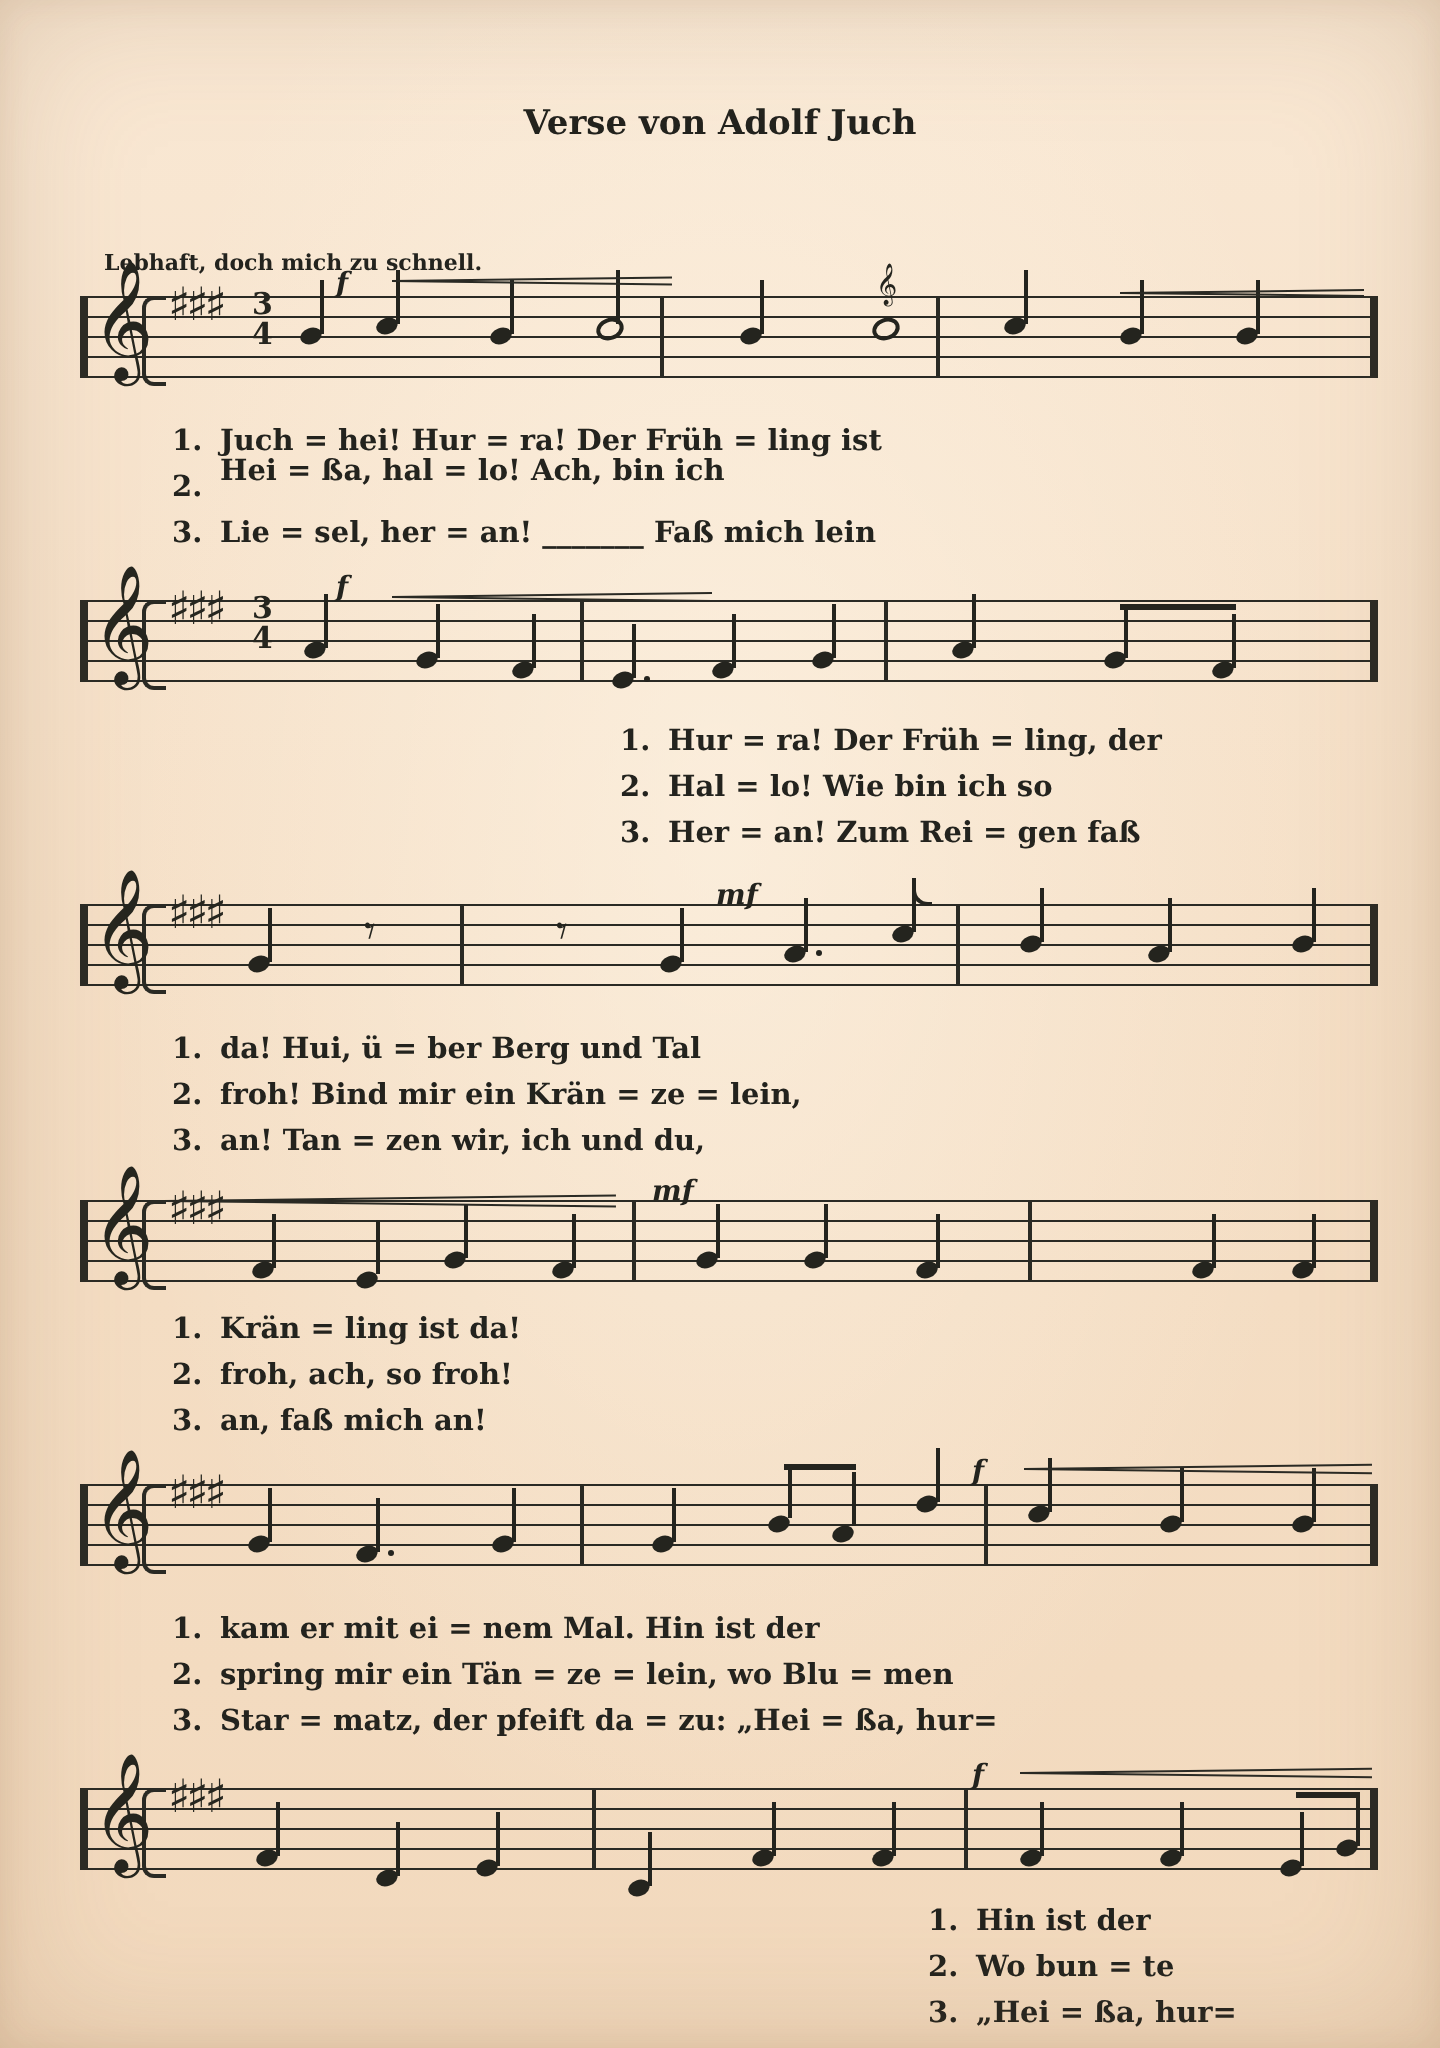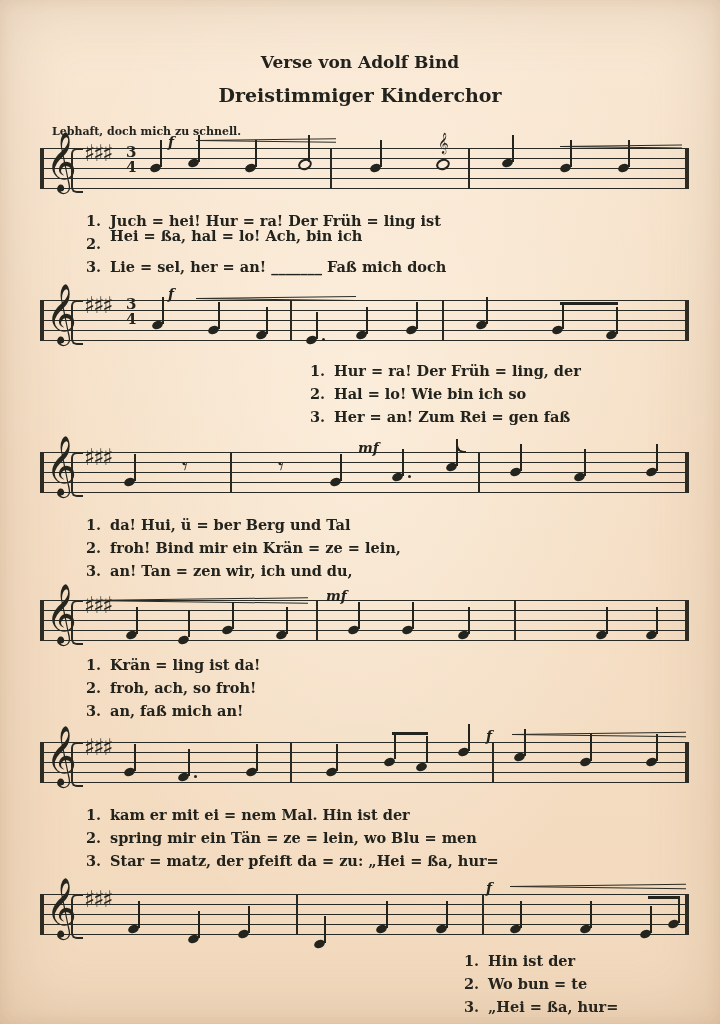--- a/index.html
+++ b/index.html
@@ -248,22 +248,21 @@
     white-space: nowrap;
   }
 </style>
 </head>
 <body>
 
 <div class="paper"></div>
 
 <div class="sheet">
 
-  <div class="subtitle1">Verse von Adolf Bind</div>
-  <div class="subtitle2">Dreistimmiger Kinderchor</div>
+  <div class="subtitle1">Verse von Adolf Juch</div>
   <div class="tempo">Lebhaft, doch mich zu schnell.</div>
 
   <div class="system" style="top:0">
 
     <div class="staff" style="top:148px">
       <div class="line l0"></div>
       <div class="line l1"></div>
       <div class="line l2"></div>
       <div class="line l3"></div>
       <div class="line l4"></div>
@@ -311,21 +310,21 @@
     </div>
     <div class="hairpin cres" style="top:140px; left:560px; width:122px">
       <div class="a"></div>
         <div class="b"></div>
     </div>
 
     <div class="lyricline" style="top:212px; left:110px">Juch = hei!   Hur = ra!          Der        Früh = ling   ist</div>
     <div class="lyricline" style="top:212px; left:86px">1.</div>
     <div class="lyricline" style="top:227px; left:110px">Hei = ßa,    hal = lo!                     Ach,   bin   ich</div>
     <div class="lyricline" style="top:235px; left:86px">2.</div>
-    <div class="lyricline" style="top:258px; left:110px">Lie = sel,   her = an!    _______          Faß   mich   doch</div>
+    <div class="lyricline" style="top:258px; left:110px">Lie = sel,   her = an!    _______          Faß   mich   lein</div>
     <div class="lyricline" style="top:258px; left:86px">3.</div>
 
     <div class="staff" style="top:300px">
       <div class="line l0"></div>
       <div class="line l1"></div>
       <div class="line l2"></div>
       <div class="line l3"></div>
       <div class="line l4"></div>
       <div class="brace"></div>
       <div class="barline thick" style="left:0px"></div>

